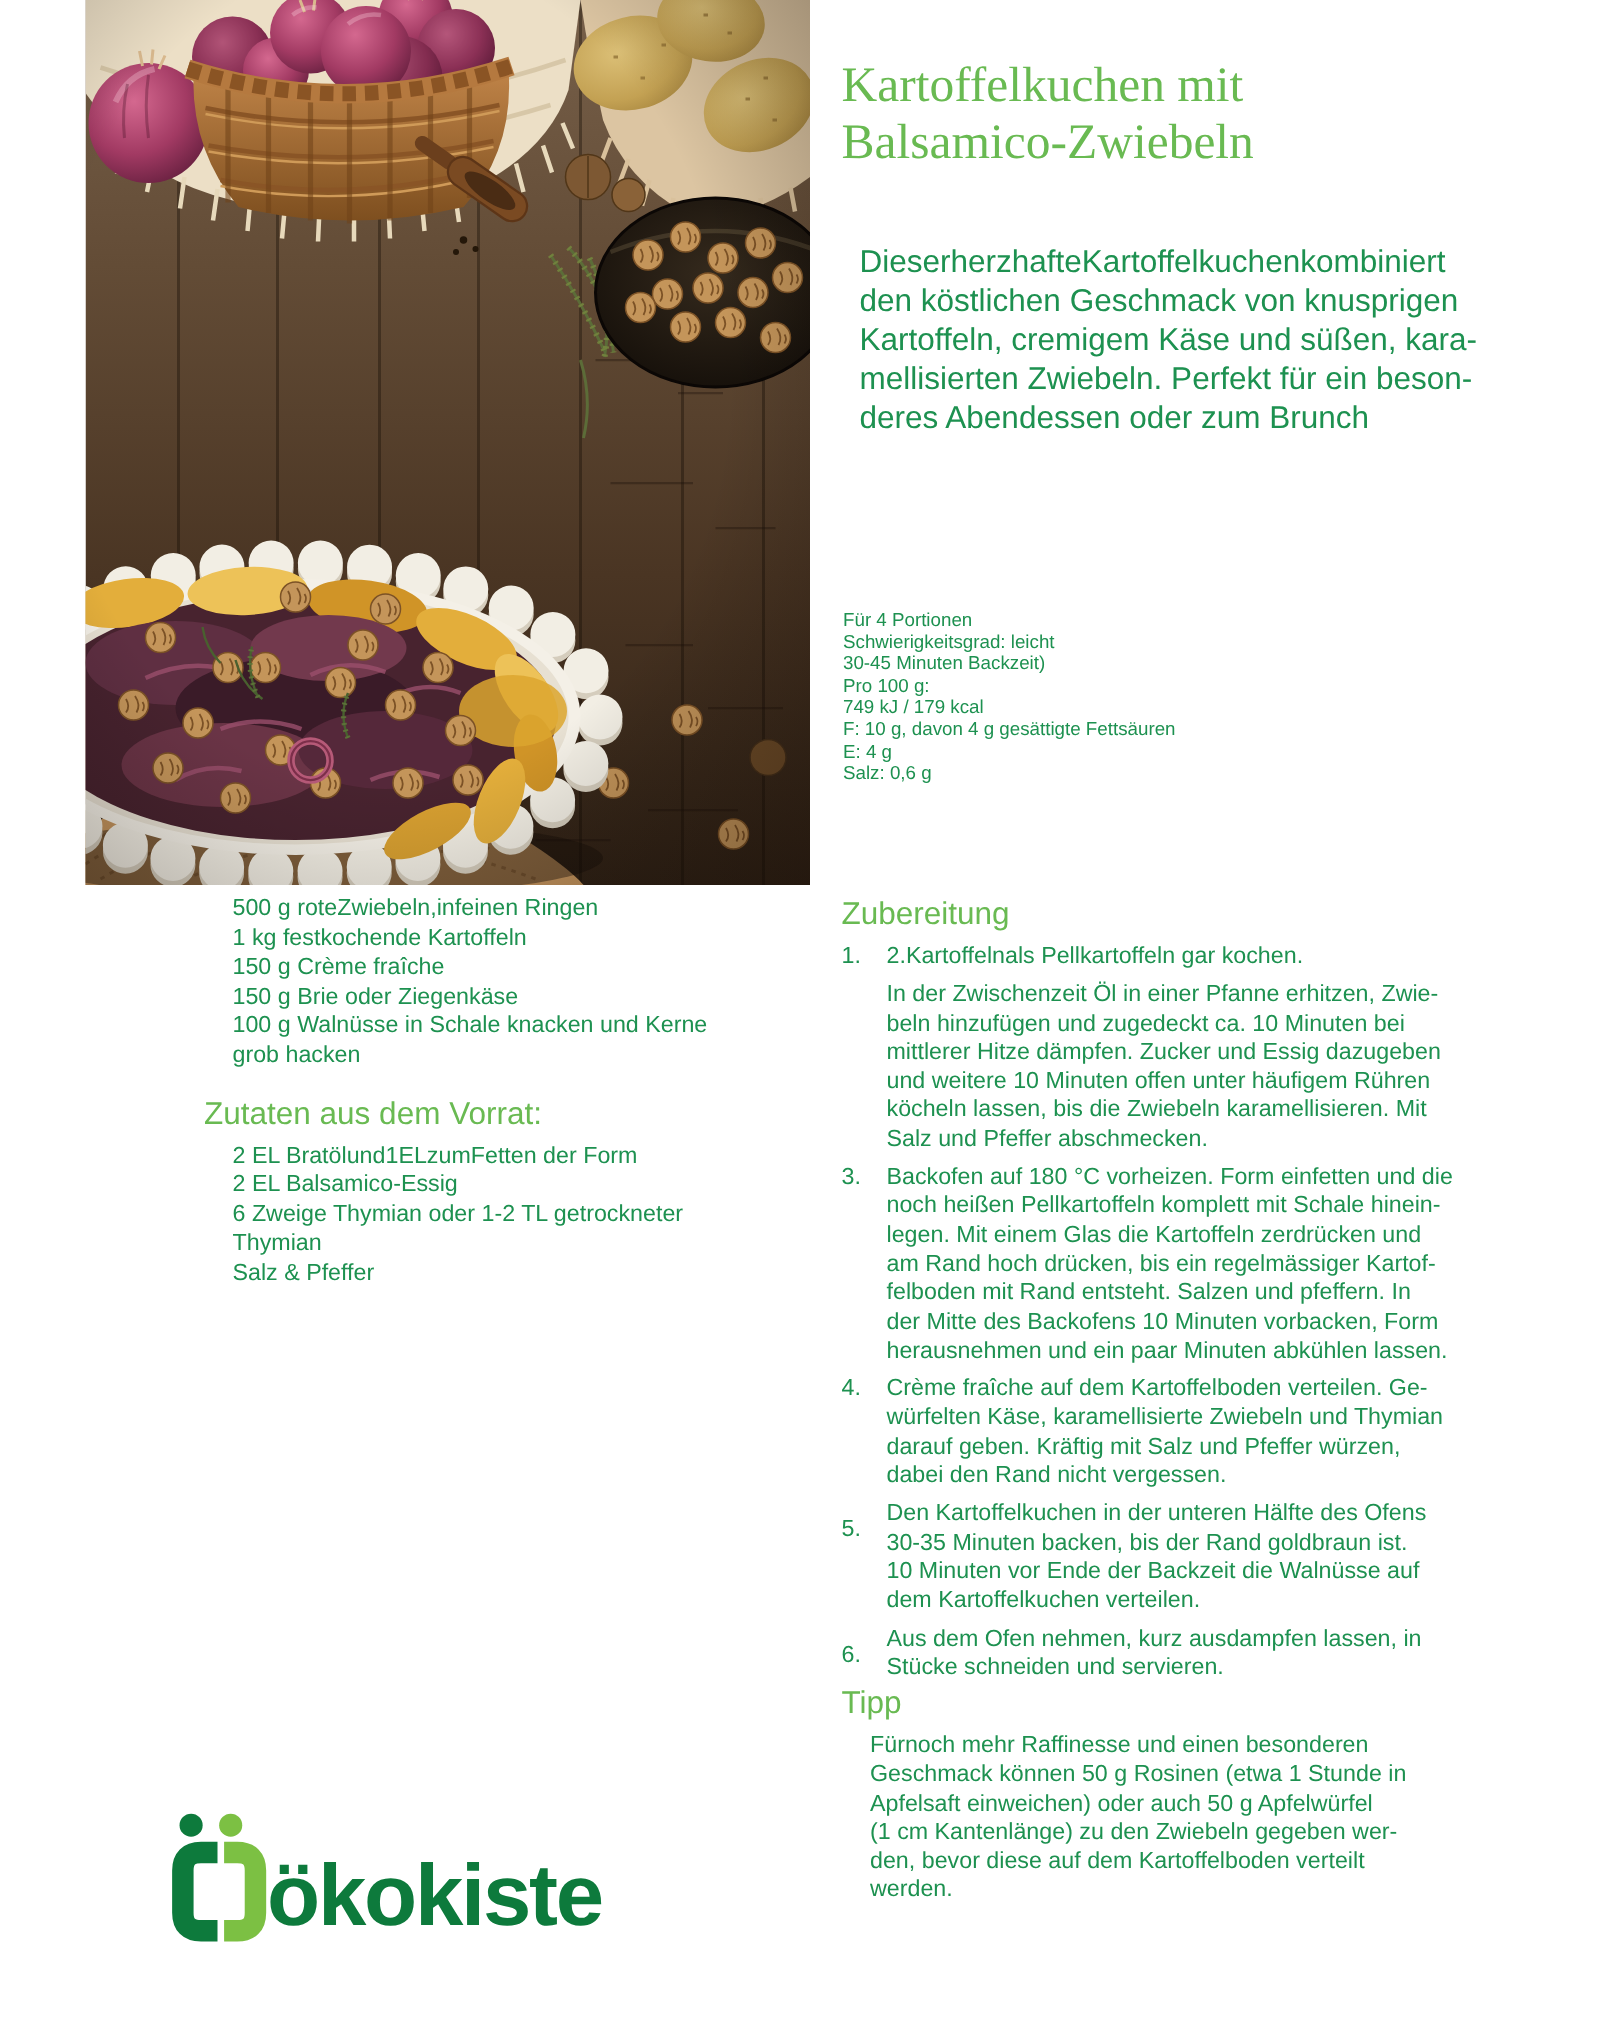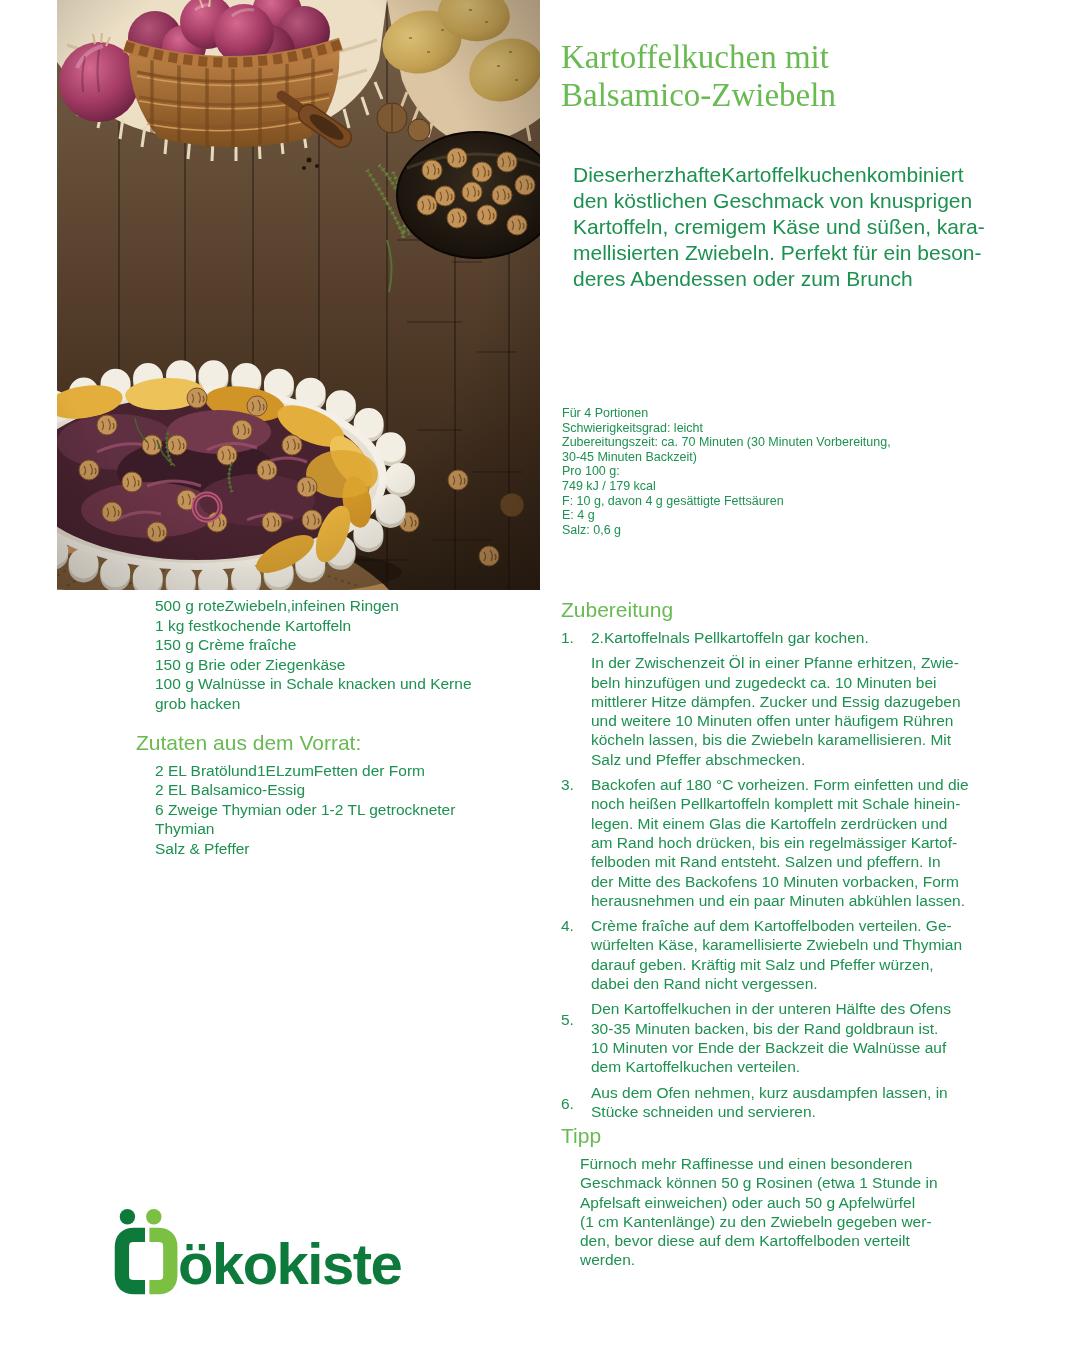--- a/index.html
+++ b/index.html
@@ -246,21 +246,20 @@
 Balsamico-Zwiebeln</div>
 <div id="desc" class="abs pre">DieserherzhafteKartoffelkuchenkombiniert
 den köstlichen Geschmack von knusprigen
 Kartoffeln, cremigem Käse und süßen, kara-
 mellisierten Zwiebeln. Perfekt für ein beson-
 deres Abendessen oder zum Brunch</div>
 
 <div id="meta" class="abs">
   <div>Für 4 Portionen</div>
   <div>Schwierigkeitsgrad: leicht</div>
-  <div>Zubereitungszeit: ca. 70 Minuten (30 Minuten Vorbereitung,</div>
   <div>30-45 Minuten Backzeit)</div>
   <div>Pro 100 g:</div>
   <div>749 kJ / 179 kcal</div>
   <div>F: 10 g, davon 4 g gesättigte Fettsäuren</div>
   <div>E: 4 g</div>
   <div>Salz: 0,6 g</div>
 </div>
 
 <div id="ingredients" class="abs">
   <div class="ing-list">

